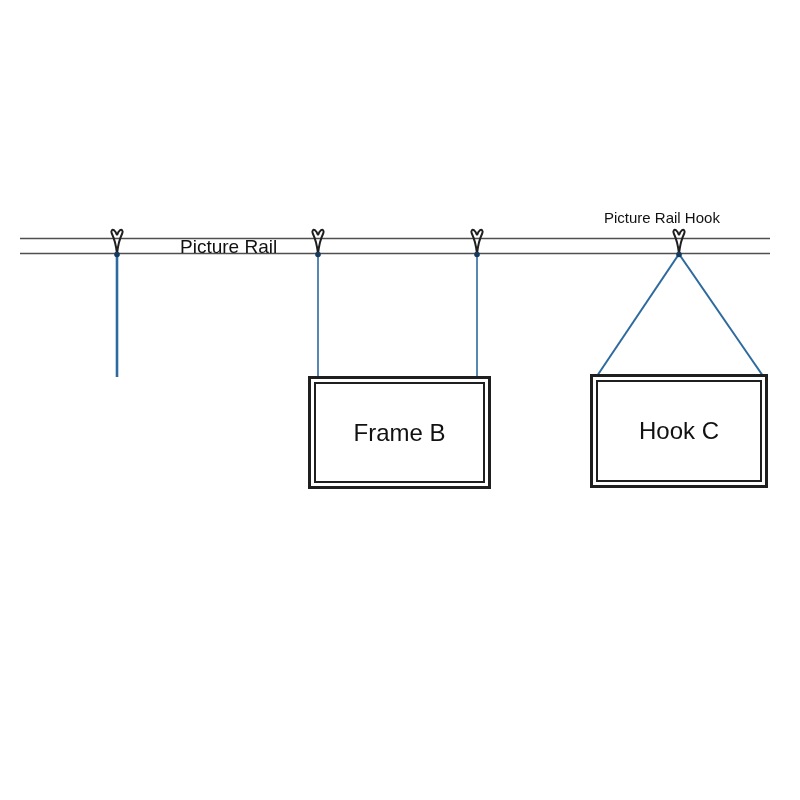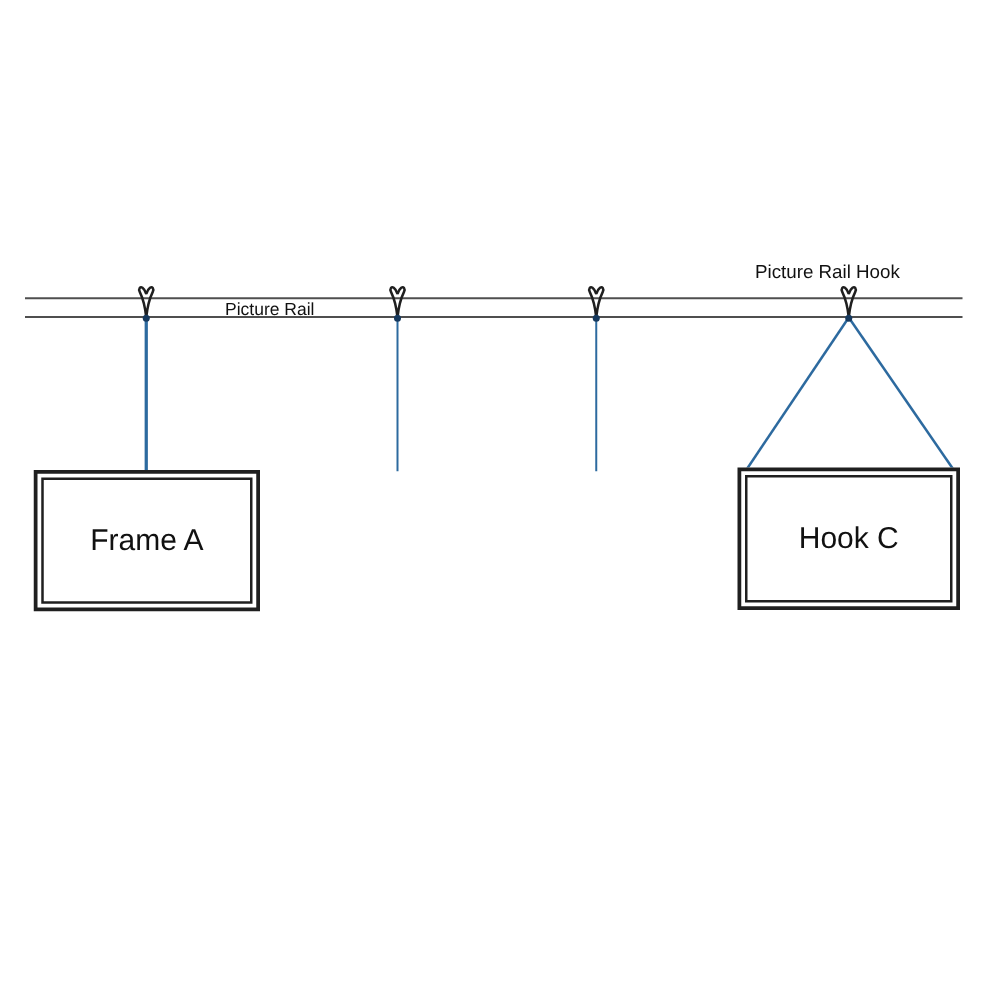--- a/index.html
+++ b/index.html
@@ -19,21 +19,21 @@
   }
   .diagram-svg{position:absolute; top:0; left:0;}
   .rail-line{stroke:var(--rail-line); stroke-width:1.6;}
   .wire{stroke:var(--wire); fill:none;}
   .wire-thick{stroke-width:2.6;}
   .wire-thin{stroke-width:1.6;}
   .wire-mid{stroke-width:2;}
   .hook-path{stroke:var(--frame-border); stroke-width:2; fill:none; stroke-linecap:round;}
   .knot{fill:var(--knot);}
   .rail-label{
-    position:absolute; left:180px; top:240px; font-size:14px;
+    position:absolute; left:180px; top:240px; font-size:19px;
     line-height:14px; color:var(--text); white-space:nowrap;
   }
   .hook-label{
     position:absolute; left:604px; top:210px; font-size:15px;
     line-height:16px; color:var(--text); white-space:nowrap;
   }
   .frame{
     position:absolute; border:3px solid var(--frame-border);
     background:var(--background); box-sizing:border-box;
   }
@@ -72,26 +72,26 @@
 
     <use href="#hookShape" x="107" y="228"></use>
     <use href="#hookShape" x="308" y="228"></use>
     <use href="#hookShape" x="467" y="228"></use>
     <use href="#hookShape" x="669" y="228"></use>
   </svg>
 
   <div class="rail-label">Picture Rail</div>
   <div class="hook-label">Picture Rail Hook</div>
 
-  <div class="frame frame-a">
+
+  <div class="frame frame-b">
     <div class="frame-inner">
-      <span class="frame-label">Frame A</span>
+      <span class="frame-label">Frame B</span>
     </div>
   </div>
-
 
   <div class="frame frame-c">
     <div class="frame-inner">
       <span class="frame-label">Hook C</span>
     </div>
   </div>
 
 </div>
 
 </body></html>

